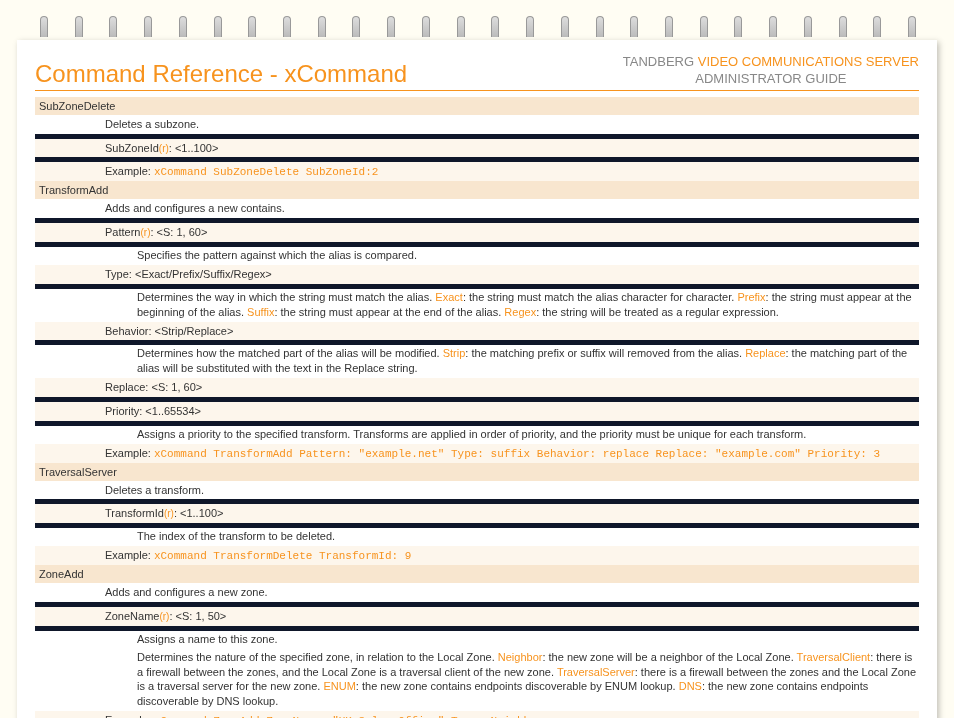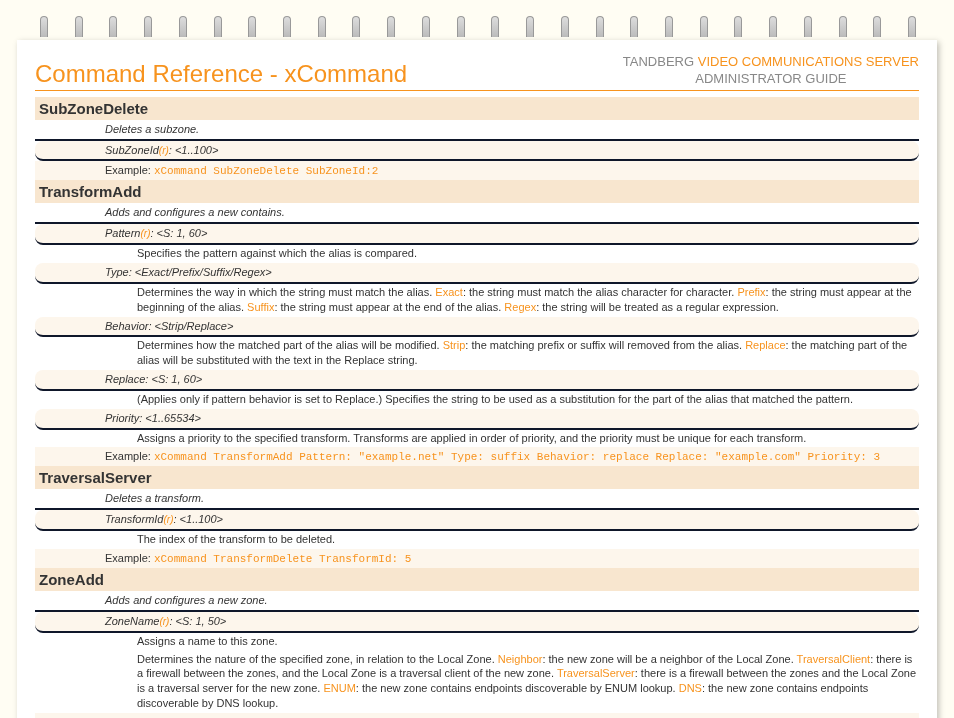--- a/index.html
+++ b/index.html
@@ -66,32 +66,31 @@
   }
   .header-right {
     text-align: center;
     font-size: 13px;
     color: #888;
     line-height: 1.3;
   }
   .header-right .orange { color: #f7931e; }
   .section-head {
     background: #f8e6cf;
-    font-weight: 700;
+    font-weight: 400;
     padding: 3px 4px;
-    font-size: 15px;
+    font-size: 11px;
   }
   .row {
     padding: 2px 0 2px 70px;
-    border-bottom: 2px solid #0f172a;
+    border-bottom: 5px solid #0f172a;
     font-size: 11px;
     line-height: 1.35;
-    font-style: italic;
   }
-  .row.alt { background: #fdf6ec; border-radius: 8px; }
+  .row.alt { background: #fdf6ec; }
   .orange { color: #f7931e; }
   .code { font-family: "Courier New", monospace; color: #f7931e; font-size: 11px; }
   .example-row {
     background: #fdf6ec;
     padding: 3px 0 3px 70px;
     font-size: 11px;
   }
   .subdesc {
     padding: 1px 0 2px 102px;
     font-size: 11px;
@@ -148,29 +147,28 @@
         <div class="example-row"><span>Example:  </span><span class="code">xCommand SubZoneDelete SubZoneId:2</span></div>
         <div class="section-head">TransformAdd</div>
         <div class="row">Adds and configures a new contains.</div>
         <div class="row alt"><span>Pattern</span><span class="r-marker">(r)</span><span>: &lt;S: 1, 60&gt;</span></div>
         <div class="subdesc alt">Specifies the pattern against which the alias is compared.</div>
         <div class="row alt"><span>Type: &lt;Exact/Prefix/Suffix/Regex&gt;</span></div>
         <div class="subdesc alt"><span>Determines the way in which the string must match the alias. </span><span class="orange">Exact</span><span>: the string must match the alias character for character. </span><span class="orange">Prefix</span><span>: the string must appear at the beginning of the alias. </span><span class="orange">Suffix</span><span>: the string must appear at the end of the alias. </span><span class="orange">Regex</span><span>: the string will be treated as a regular expression.</span></div>
         <div class="row alt"><span>Behavior: &lt;Strip/Replace&gt;</span></div>
         <div class="subdesc alt"><span>Determines how the matched part of the alias will be modified. </span><span class="orange">Strip</span><span>: the matching prefix or suffix will removed from the alias. </span><span class="orange">Replace</span><span>: the matching part of the alias will be substituted with the text in the Replace string.</span></div>
         <div class="row alt"><span>Replace: &lt;S: 1, 60&gt;</span></div>
-        <div class="subdesc alt">(Applies only if pattern behavior is set to Replace.) Specifies the string to be used as a substitution for the part of the alias that matched the pattern.</div>
         <div class="row alt"><span>Priority: &lt;1..65534&gt;</span></div>
         <div class="subdesc alt">Assigns a priority to the specified transform. Transforms are applied in order of priority, and the priority must be unique for each transform.</div>
         <div class="example-row"><span>Example:  </span><span class="code">xCommand TransformAdd Pattern: "example.net" Type: suffix Behavior: replace Replace: "example.com" Priority: 3</span></div>
         <div class="section-head">TraversalServer</div>
         <div class="row">Deletes a transform.</div>
         <div class="row alt"><span>TransformId</span><span class="r-marker">(r)</span><span>: &lt;1..100&gt;</span></div>
         <div class="subdesc alt">The index of the transform to be deleted.</div>
-        <div class="example-row"><span>Example:  </span><span class="code">xCommand TransformDelete TransformId: 5</span></div>
+        <div class="example-row"><span>Example:  </span><span class="code">xCommand TransformDelete TransformId: 9</span></div>
         <div class="section-head">ZoneAdd</div>
         <div class="row">Adds and configures a new zone.</div>
         <div class="row alt"><span>ZoneName</span><span class="r-marker">(r)</span><span>: &lt;S: 1, 50&gt;</span></div>
         <div class="subdesc alt">Assigns a name to this zone.</div>
         <div class="subdesc alt"><span>Determines the nature of the specified zone, in relation to the Local Zone. </span><span class="orange">Neighbor</span><span>: the new zone will be a neighbor of the Local Zone. </span><span class="orange">TraversalClient</span><span>: there is a firewall between the zones, and the Local Zone is a traversal client of the new zone. </span><span class="orange">TraversalServer</span><span>: there is a firewall between the zones and the Local Zone is a traversal server for the new zone. </span><span class="orange">ENUM</span><span>: the new zone contains endpoints discoverable by ENUM lookup. </span><span class="orange">DNS</span><span>: the new zone contains endpoints discoverable by DNS lookup.</span></div>
         <div class="example-row"><span>Example:  </span><span class="code">xCommand ZoneAdd ZoneName: "UK Sales Office" Type: Neighbor</span></div>
       </div>
   </div>
 
 </div>

